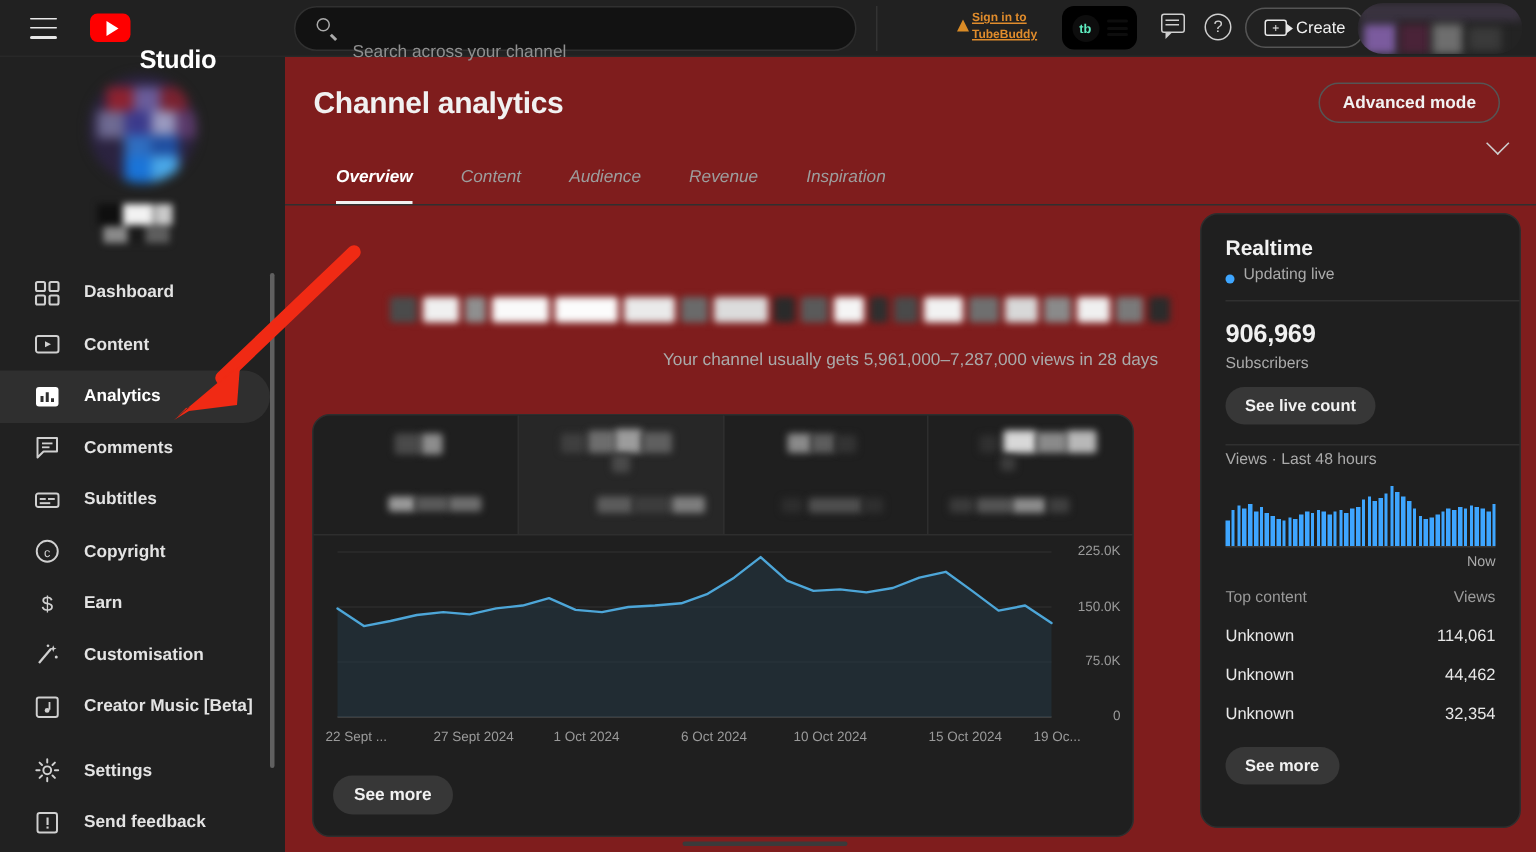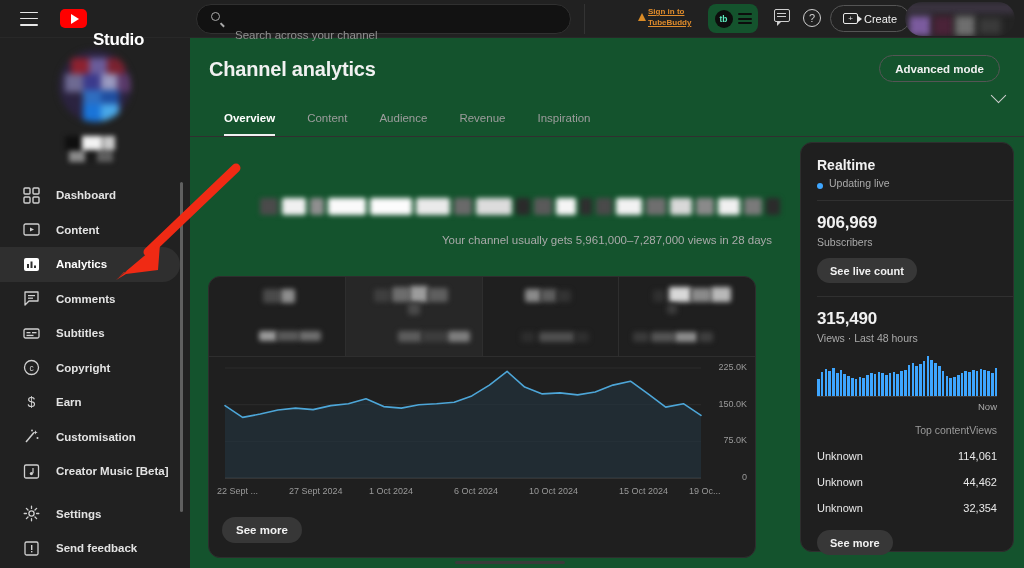--- a/index.html
+++ b/index.html
@@ -35,21 +35,21 @@
   .search-icon b { position:absolute; width:5px; height:1.5px; background:#aaa; transform:rotate(45deg); bottom:1px; right:0px; }
   .search-input { background:transparent; border:none; outline:none; color:#e8e8e8; font-size:11.5px; font-family:"Liberation Sans",sans-serif; width:100%;margin-top:31px; }
   .search-input::placeholder { color:#909090; }
 
   .divider-v { position:absolute; left:584px; top:4px; width:1px; height:30px; background:#333; }
 
   .tb-signin { position:absolute; left:638px; top:6px; width:66px; display:flex; align-items:flex-start; cursor:pointer; }
   .warn-tri { width:0; height:0; border-left:4.5px solid transparent; border-right:4.5px solid transparent; border-bottom:8px solid #d98b26; margin-top:7px; margin-right:2px; flex:0 0 auto; }
   .tb-signin-text { font-size:8px; color:#e08c2c; text-decoration:underline; line-height:11px; font-weight:bold; }
 
-  .tb-btn { position:absolute; left:708px; top:4px; width:50px; height:29px; background:#14532d; border-radius:8px; display:flex; align-items:center; justify-content:center; gap:5px; cursor:pointer; }
+  .tb-btn { position:absolute; left:708px; top:4px; width:50px; height:29px; background:#000000; border-radius:8px; display:flex; align-items:center; justify-content:center; gap:5px; cursor:pointer; }
   .tb-logo { width:18px; height:18px; border-radius:50%; background:#0d0d0d; display:flex; align-items:center; justify-content:center; color:#5fedc0; font-size:8.5px; font-weight:bold; }
   .tb-lines { display:flex; flex-direction:column; gap:2.6px; }
   .tb-lines span { display:block; width:14px; height:2px; background:#0d0d0d; border-radius:1px; }
 
   .icon-btn { position:absolute; top:9px; width:20px; height:20px; cursor:pointer; }
   .fb-icon { left:774px; }
   .fb-icon .box { width:16px; height:13px; border:1.5px solid #cfcfcf; border-radius:2px; position:relative; }
   .fb-icon .box:after { content:""; position:absolute; left:2px; bottom:-5px; width:0;height:0; border-left:4px solid #cfcfcf; border-bottom:4px solid transparent; }
   .fb-icon .box i { position:absolute; left:2px; top:3px; width:9px; height:1.3px; background:#cfcfcf; box-shadow:0 3px 0 #cfcfcf; }
   .help-icon { left:803px; }
@@ -74,31 +74,31 @@
 
   .nav { margin-top:16px; }
   .nav-item { height:34.5px; display:flex; align-items:center; padding-left:20px; cursor:pointer; border-radius:0 18px 18px 0; margin-right:10px; }
   .nav-item.active { background:#2f2f2f; }
   .nav-ico { width:22px; height:22px; margin-right:14px; display:flex; align-items:center; justify-content:center; flex:0 0 auto; }
   .nav-label { font-size:11.5px; color:#e3e3e3; white-space:nowrap;font-weight:bold; }
   .nav-item.active .nav-label { color:#fff; }
   .sb-scroll { position:absolute; left:180px; top:144px; width:3px; height:330px; background:#606060; border-radius:2px; }
 
   
-  .main { position:absolute; top:38px; left:190px; width:834px; height:530px; background:#14532d; }
+  .main { position:absolute; top:38px; left:190px; width:834px; height:530px; background:#7f1d1d; }
   .page-title { position:absolute; left:19px; top:20px; font-size:20px; font-weight:bold; color:#f1f1f1; letter-spacing:-.2px; }
   .adv-btn { position:absolute; right:24px; top:17px; height:27px; border:1px solid #555; border-radius:14px; display:flex; align-items:center; padding:0 15px; font-size:11.5px; font-weight:bold; color:#f1f1f1; cursor:pointer; }
   .daterange { position:absolute; right:20px; top:52px; display:flex; align-items:flex-end; cursor:pointer; }
   .dr-texts { text-align:right; }
   .dr-top { font-size:9.5px; color:#9a9a9a; line-height:13px; }
   .dr-bottom { font-size:12.5px; color:#f1f1f1; line-height:16px; }
   .chev { width:11px; height:11px; border-right:1.6px solid #cfcfcf; border-bottom:1.6px solid #cfcfcf; transform:rotate(45deg); margin-left:14px; margin-bottom:6px; }
 
   .tabs { position:absolute; left:18px; top:62px; display:flex; gap:0; }
-  .tab { font-size:11.5px; color:#9d9d9d; padding:12px 16px; cursor:pointer; position:relative; white-space:nowrap; }
+  .tab { font-size:11.5px; color:#9d9d9d; padding:12px 16px; cursor:pointer; position:relative; white-space:nowrap;font-style:italic; }
   .tab.active { color:#fff; font-weight:bold; }
   .tab.active:after { content:""; position:absolute; left:16px; right:16px; bottom:0; height:2px; background:#f1f1f1; }
   .tabs-rule { position:absolute; left:0; right:0; top:98px; height:1px; background:#303030; }
 
   
   .chips { position:absolute; left:70px; top:160px; display:flex; align-items:center; gap:4px; filter:blur(2.6px); }
   .chip { height:17px; border-radius:2px; }
   .usually { position:absolute; left:0; right:0; top:196px; text-align:center; font-size:11.5px; color:#aaa; }
 
   
@@ -120,21 +120,21 @@
   .rt-live { display:flex; align-items:flex-end; gap:6px; margin-top:4px; }
   .rt-dot { width:6px; height:6px; border-radius:50%; background:#3ea6ff; }
   .rt-live-text { font-size:10.5px; color:#aaa; }
   .rt-rule { height:1px; background:#303030; margin:11px -16px 0 0; margin-left:0; }
   .rt-big { font-size:17px; font-weight:bold; color:#f1f1f1; margin-top:12px; letter-spacing:-.2px; }
   .rt-sub { font-size:10.5px; color:#aaa; margin-top:3px; }
   .pill { display:inline-flex; align-items:center; height:25px; background:#373737; border-radius:13px; padding:0 13px; font-size:11px; font-weight:bold; color:#f1f1f1; cursor:pointer; margin-top:10px; }
   .spark { margin-top:11px; height:42px; display:flex; align-items:flex-end; gap:1.2px; border-bottom:1px solid #3a3a3a; }
   .spark i { display:block; flex:1; background:#3ea6ff; }
   .now { text-align:right; font-size:9.5px; color:#aaa; margin-top:4px; }
-  .tc-head { display:flex; justify-content:flex-end; font-size:10.5px; color:#9a9a9a; margin-top:12px; }
+  .tc-head { display:flex; justify-content:space-between; font-size:10.5px; color:#9a9a9a; margin-top:12px; }
   .tc-row { display:flex; justify-content:space-between; font-size:11px; color:#e8e8e8; margin-top:14px; cursor:pointer; }
 
   
   .arrow-svg { position:absolute; left:108px; top:160px; z-index:30; pointer-events:none; }
   .bottom-bar { position:absolute; left:455px; bottom:4px; width:110px; height:3px; background:#3a3a3a; border-radius:2px; }
 </style>
 </head>
 <body>
 
 <div id="app">
@@ -473,21 +473,20 @@
       <span class="rt-dot"></span>
       <span class="rt-live-text">Updating live</span>
     </div>
     <div class="rt-rule"></div>
 
     <div class="rt-big">906,969</div>
     <div class="rt-sub">Subscribers</div>
     <div class="pill">See live count</div>
     <div class="rt-rule" style="margin-top:13px;"></div>
 
-    <div class="rt-big">315,490</div>
     <div class="rt-sub">Views · Last 48 hours</div>
     <div class="spark" id="spark">
         <i style="height: 17.2727px;"></i>
         <i style="height: 23.6364px;"></i>
         <i style="height: 27.2727px;"></i>
         <i style="height: 25px;"></i>
         <i style="height: 28.1818px;"></i>
         <i style="height: 22.7273px;"></i>
         <i style="height: 26.3636px;"></i>
         <i style="height: 21.8182px;"></i>

